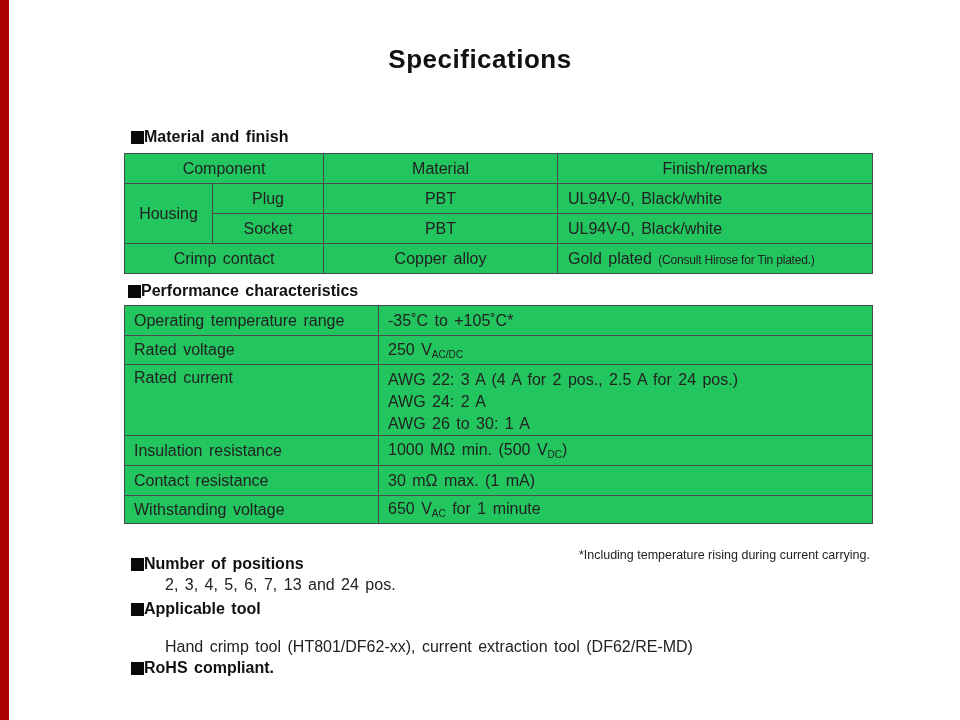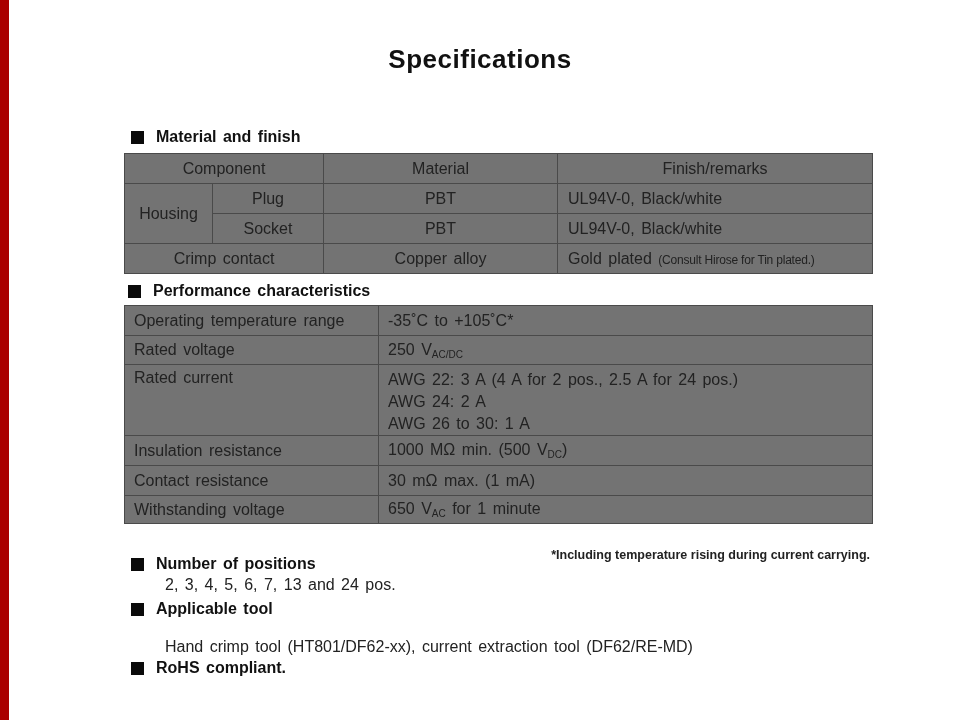--- a/index.html
+++ b/index.html
@@ -7,46 +7,45 @@
     position:relative;width:960px;height:720px;background:#ffffff;
     font-family:"Liberation Sans","DejaVu Sans",sans-serif;color:#1a1a1a;
     overflow:hidden;
   }
   #accent-bar{position:absolute;left:0;top:0;width:9px;height:720px;}
   #title{
     position:absolute;left:0;top:44px;width:960px;text-align:center;
     font-size:26px;font-weight:bold;color:#111;letter-spacing:.5px;
   }
   .section-heading{
-    position:absolute;display:flex;align-items:center;gap:12px;
+    position:absolute;display:flex;align-items:center;gap:0;
     font-size:16px;font-weight:bold;color:#111;word-spacing:2px;white-space:nowrap;
   }
   .bullet{display:inline-block;width:13px;height:13px;background:#0a0a0a;flex:0 0 auto;}
   #heading-material{left:131px;top:128px;}
   #heading-performance{left:128px;top:282px;}
-  table{border-collapse:collapse;position:absolute;table-layout:fixed;background:#737373;}
+  table{border-collapse:collapse;position:absolute;table-layout:fixed;background:#22c55e;}
   td,th{border:1px solid #4a4a4a;font-weight:normal;font-size:16px;color:#222;
         word-spacing:2px;padding:0;overflow:hidden;}
   #material-table{left:124px;top:153px;width:748px;}
   #material-table td,#material-table th{height:29px;text-align:center;vertical-align:middle;}
   #material-table .left-cell{text-align:left;padding-left:10px;}
   .small-note{font-size:12px;letter-spacing:-.2px;word-spacing:0;}
   #performance-table{left:124px;top:305px;width:748px;}
   #performance-table td{vertical-align:middle;text-align:left;padding-left:9px;}
   #performance-table tr.r1 td{height:29px;}
   #performance-table tr.r2 td{height:28px;}
   #performance-table tr.r3 td{height:66px;vertical-align:top;padding-top:4px;}
   #performance-table tr.r4 td,#performance-table tr.r5 td{height:29px;}
   #performance-table tr.r6 td,#performance-table tr.r7 td{height:27px;}
   .vline{line-height:22px;white-space:nowrap;}
   .sub{font-size:10px;vertical-align:-3px;letter-spacing:0;word-spacing:0;}
   #footnote{
     position:absolute;right:90px;top:548px;font-size:12.5px;color:#222;
     white-space:nowrap;
-    font-weight:bold;
   }
   .plain-line{position:absolute;left:165px;font-size:16px;color:#222;word-spacing:2px;white-space:nowrap;}
   #heading-positions{left:131px;top:555px;}
   #positions-text{top:576px;}
   #heading-tool{left:131px;top:600px;}
   #tool-line1{top:620px;}
   #tool-line2{top:638px;}
   #heading-rohs{left:131px;top:659px;}
 </style>
 </head>

